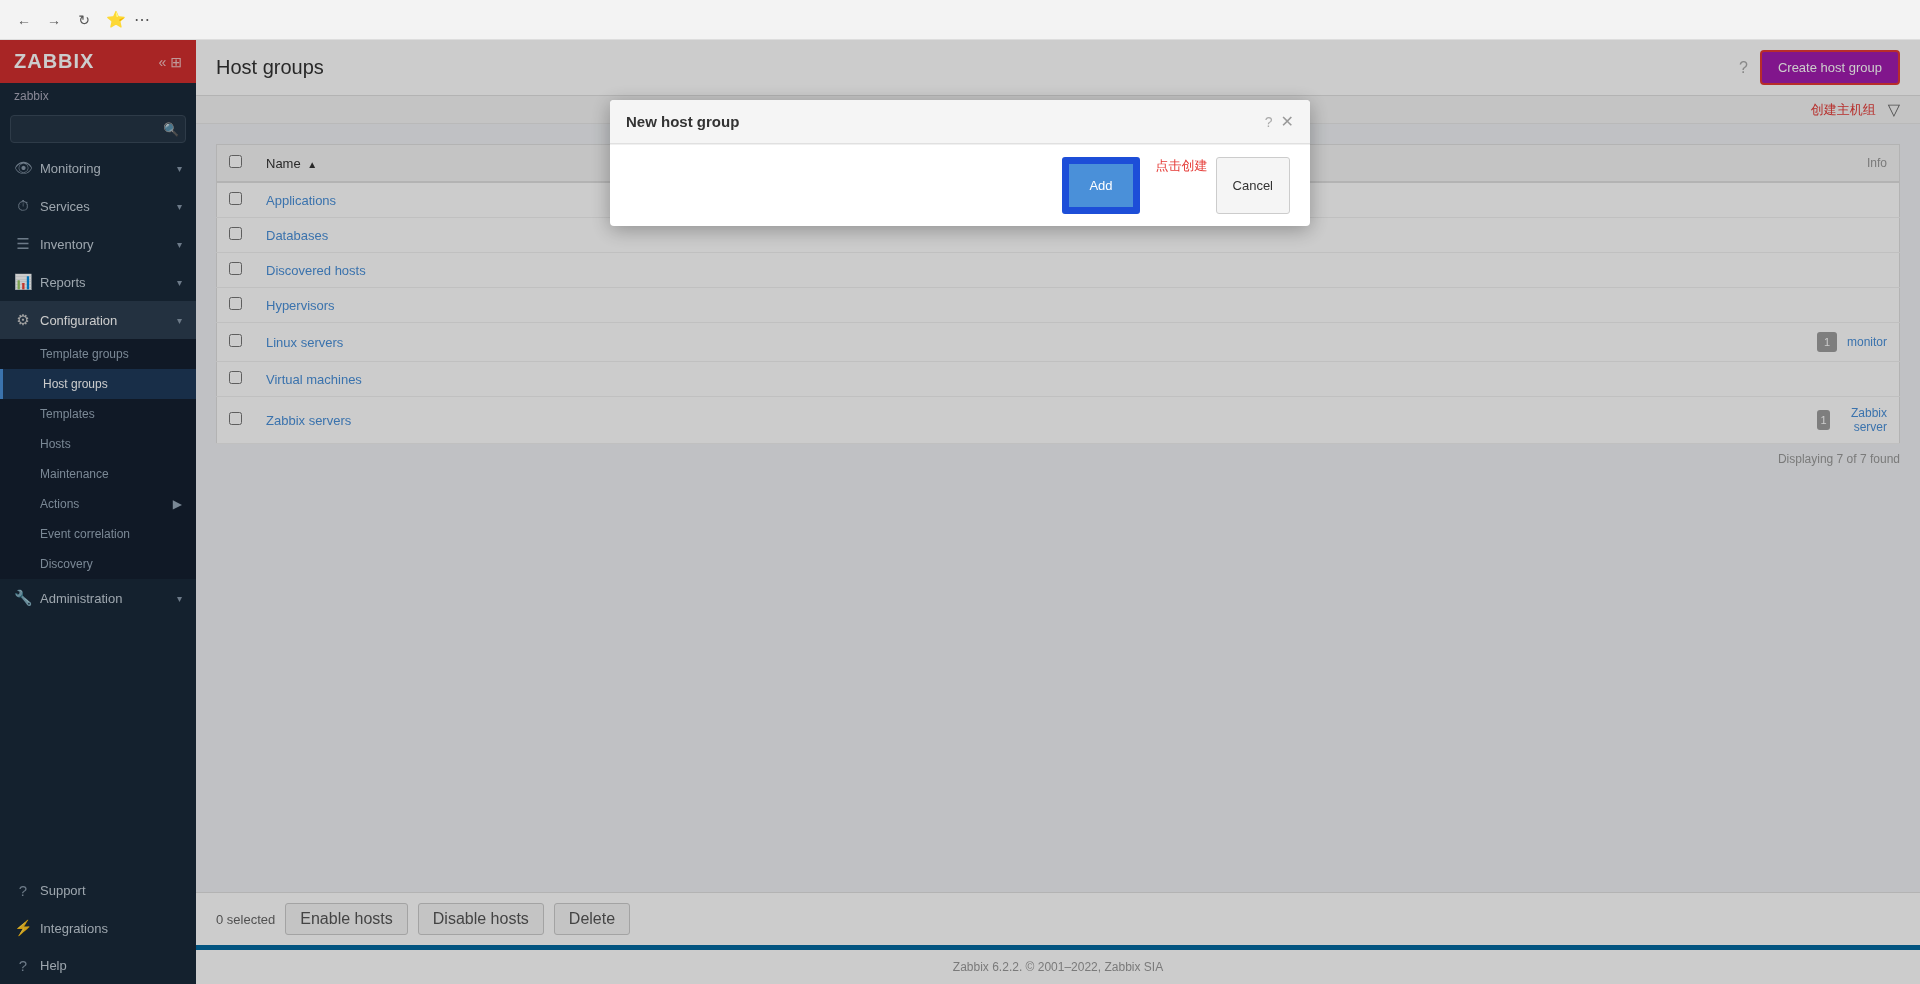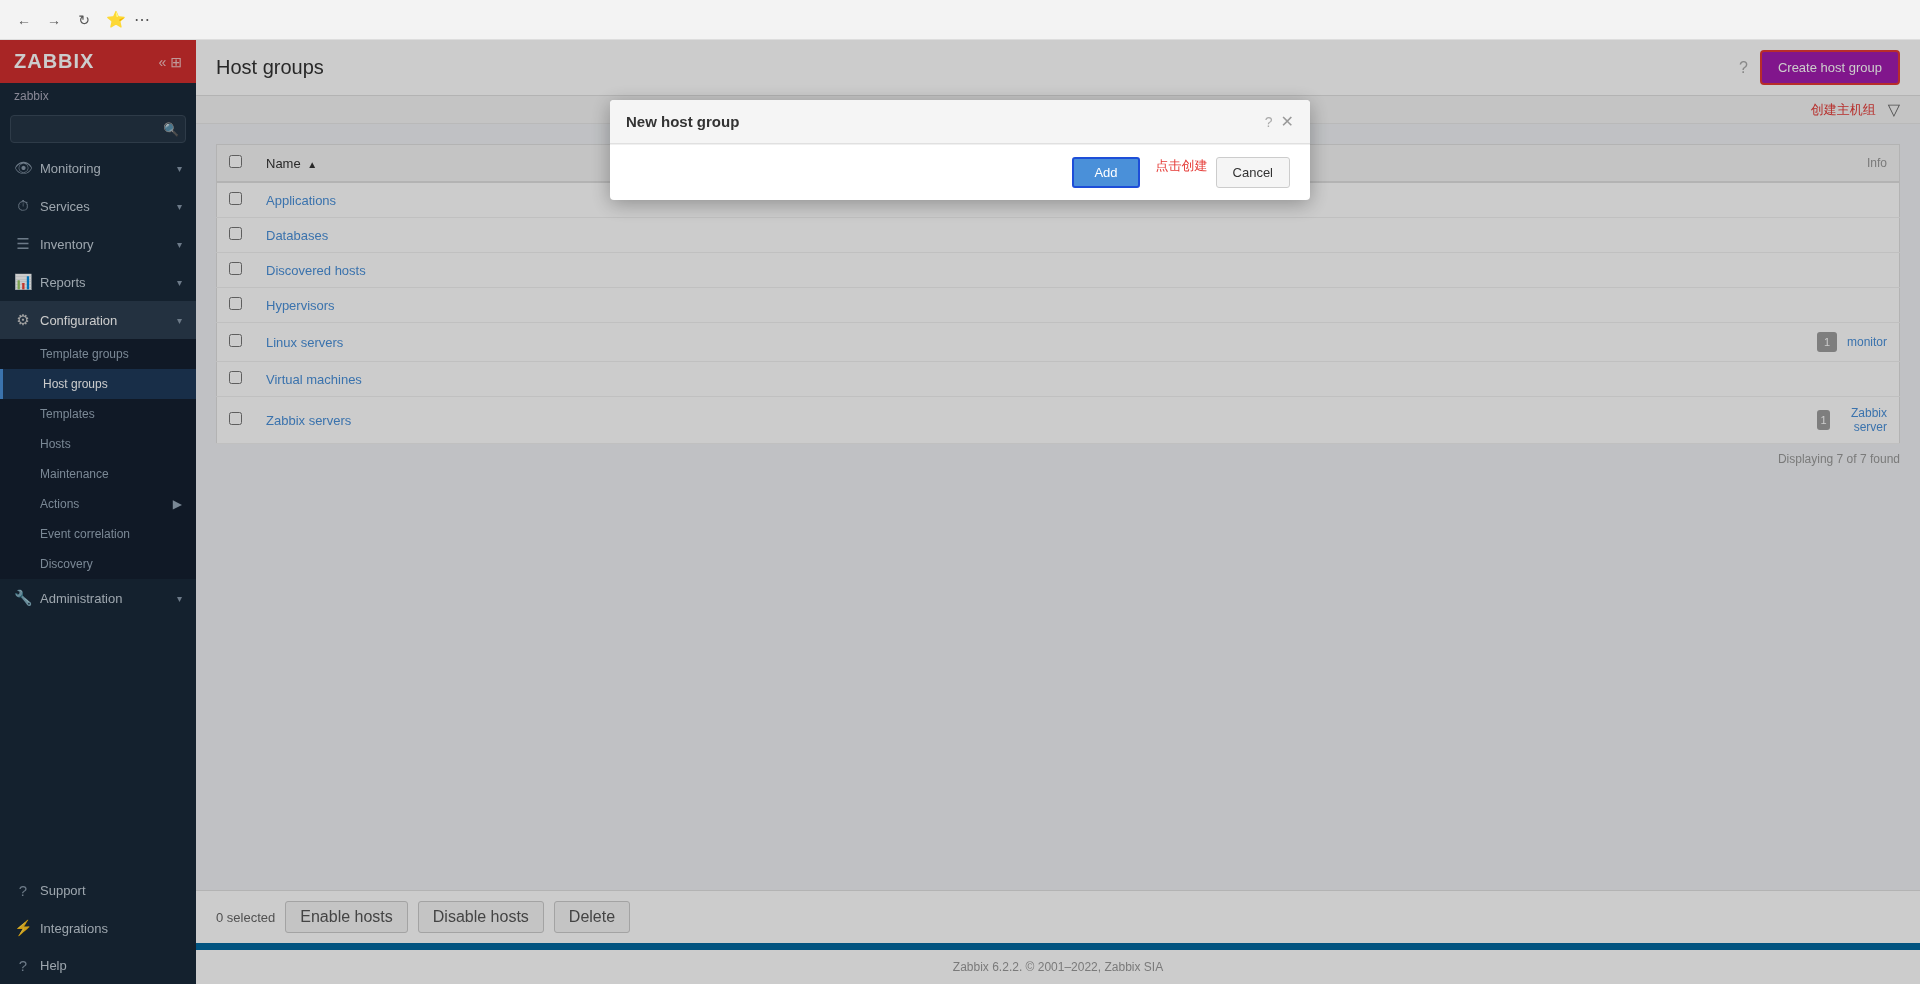--- a/index.html
+++ b/index.html
@@ -212,21 +212,21 @@
       border-radius: 3px;
       font-size: 16px;
       color: #555;
       cursor: pointer;
     }
     .action-btn:disabled { color: #bbb; cursor: default; }
 
     
     .footer {
       background: white;
-      border-top: 7px solid #0369a1;
+      border-top: 5px solid #0369a1;
       padding: 10px 20px;
       text-align: center;
       color: #999;
       font-size: 12px;
       flex-shrink: 0;
     }
 
     
     .overlay {
       position: fixed;
@@ -295,23 +295,23 @@
       font-size: 13px;
       color: #333;
       outline: none;
     }
 
     .annotation-hint { color: #e53935; font-size: 13px; margin-left: 4px; }
 
     .btn-add {
       background: #4a90d9;
       color: white;
-      border: 2px solid #1d4ed8;
+      border: 7px solid #1d4ed8;
       border-radius: 3px;
-      padding: 5px 20px;
+      padding: 14px 20px;
       font-size: 13px;
       cursor: pointer;
     }
 
     .btn-cancel {
       background: #f5f5f5;
       color: #333;
       border: 1px solid #ccc;
       border-radius: 3px;
       padding: 7px 16px;

